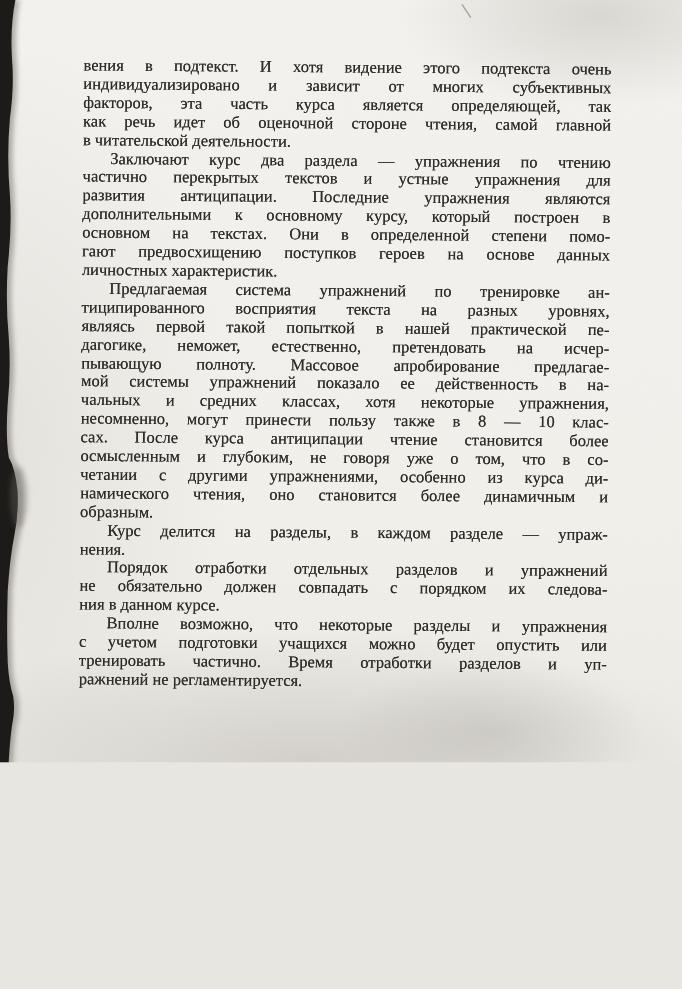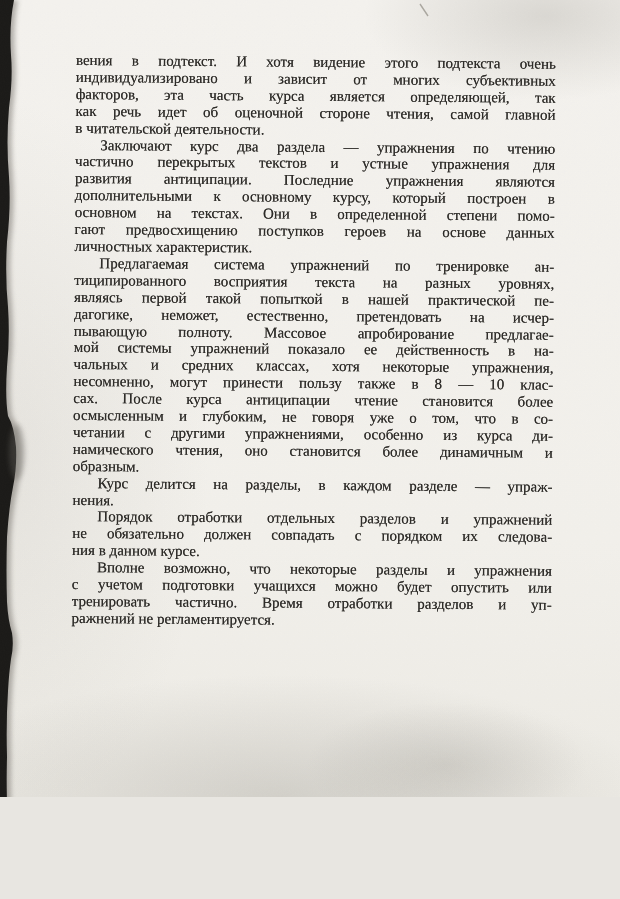--- a/index.html
+++ b/index.html
@@ -6,21 +6,21 @@
     margin: 0;
     padding: 0;
     width: 620px;
     height: 899px;
     overflow: hidden;
     background: #e8e6e1;
   }
   .page {
     position: relative;
     width: 620px;
-    height: 797px;
+    height: 693px;
     background:
       radial-gradient(260px 120px at 88% 2%, rgba(151,148,140,0.28), rgba(151,148,140,0) 70%),
       radial-gradient(520px 170px at 45% 100%, rgba(148,145,137,0.30), rgba(148,145,137,0) 72%),
       radial-gradient(200px 90px at 72% 96%, rgba(140,137,130,0.22), rgba(140,137,130,0) 70%),
       radial-gradient(300px 520px at 0% 58%, rgba(148,145,137,0.14), rgba(148,145,137,0) 70%),
       linear-gradient(180deg, #f4f2ee 0%, #f2f0eb 68%, #edebe5 100%);
     overflow: hidden;
   }
   .edge-svg, .grain-svg {
     position: absolute;

